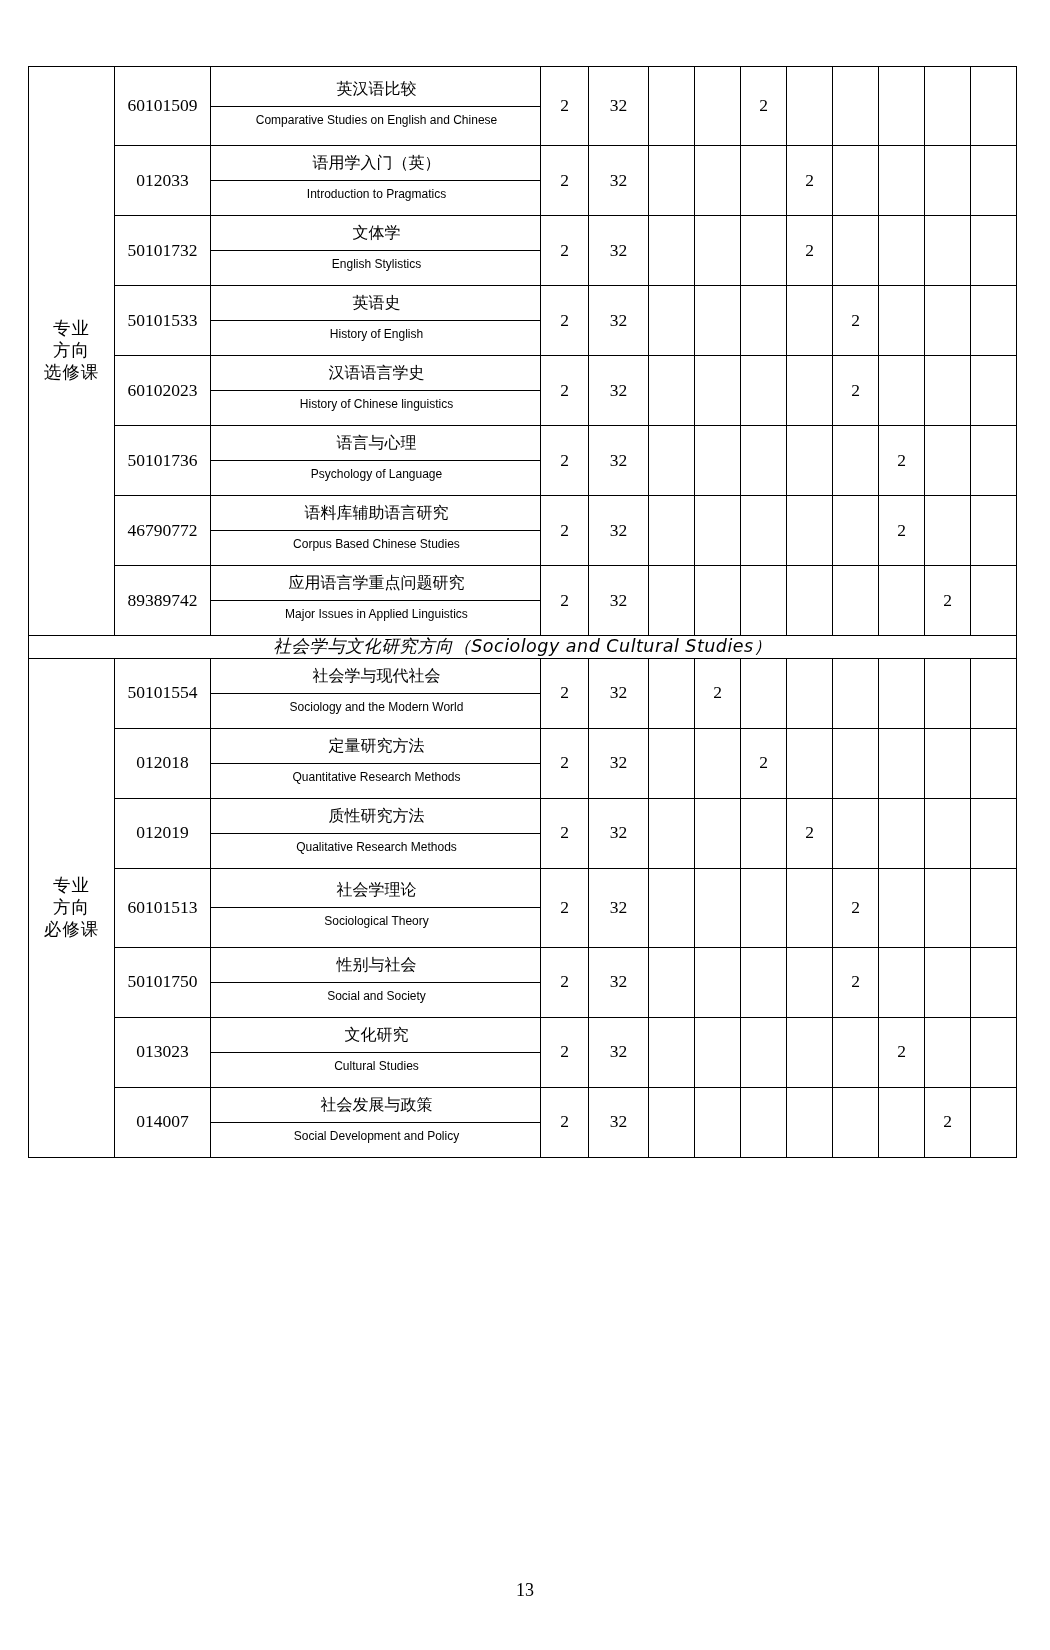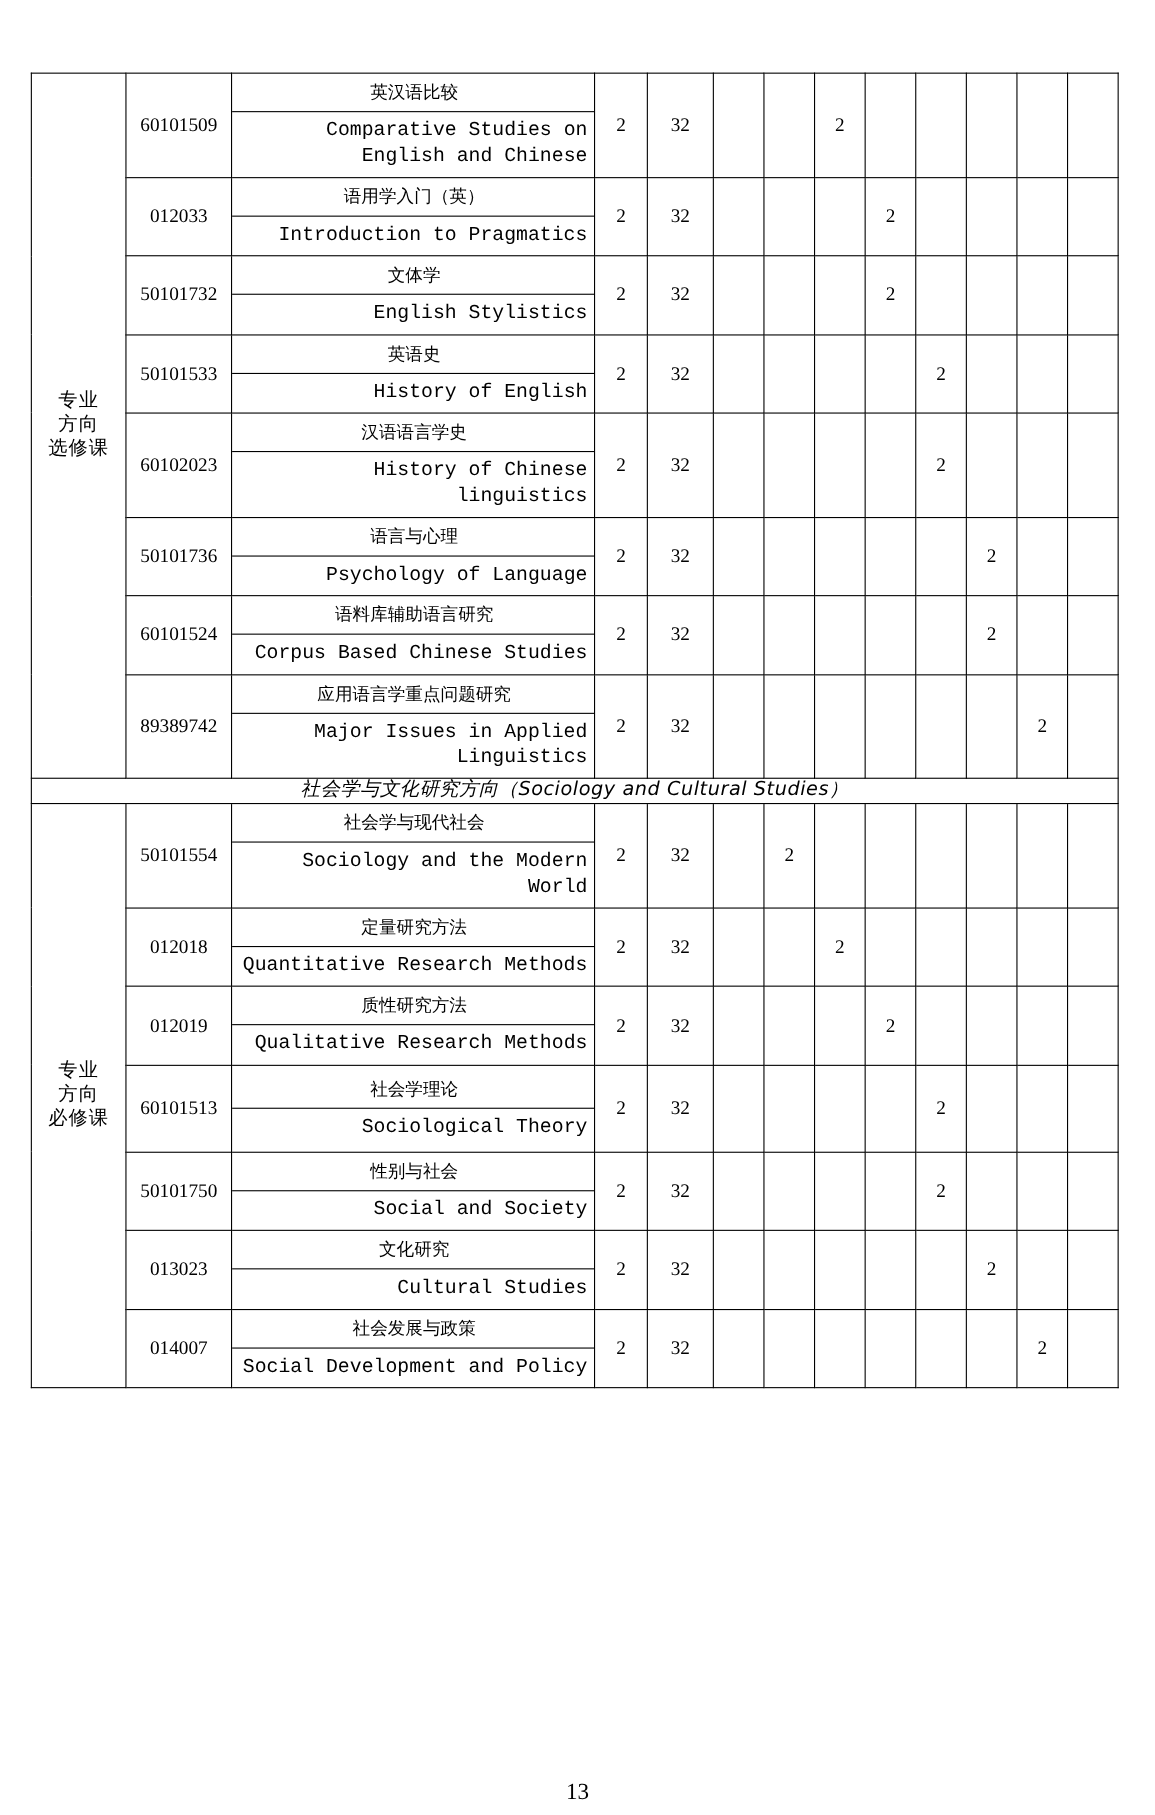--- a/index.html
+++ b/index.html
@@ -67,46 +67,45 @@
     display: block;
     font-family: "DejaVu Sans", "Liberation Sans", sans-serif;
     font-size: 16px;
     padding: 6px 6px 6px 8px;
     border-bottom: 1.4px solid #000000;
     line-height: 1.35;
     min-height: 22px;
   }
   .name-en {
     display: block;
-    font-family: Liberation Mono, monospace;
-    font-size: 18px;
+    font-family: Liberation Sans, sans-serif;
+    font-size: 12px;
     padding: 6px 6px 6px 8px;
     line-height: 1.3;
     min-height: 22px;
-    text-align: right;
   }
   .num-cell {
     font-family: "Liberation Serif", serif;
     font-size: 17.5px;
   }
   .section-cell {
     font-family: "DejaVu Sans", "Liberation Sans", sans-serif;
     font-size: 18px;
     padding: 10px 0;
     letter-spacing: 0.5px;
     font-style: italic;
   }
   .page-number {
     position: absolute;
     left: 0;
-    top: 1616px;
+    top: 1580px;
     width: 1050px;
     text-align: center;
     font-family: "Liberation Serif", serif;
-    font-size: 21px;
+    font-size: 18px;
   }
   .tall-row td { height: 78px; }
 </style>
 </head>
 <body>
 
 <div class="page">
   <div class="sheet">
     <table class="course-table">
       <colgroup>
@@ -227,21 +226,21 @@
           <td class="num-cell"></td>
           <td class="num-cell"></td>
           <td class="num-cell"></td>
           <td class="num-cell"></td>
           <td class="num-cell"></td>
           <td class="num-cell">2</td>
           <td class="num-cell"></td>
           <td class="num-cell"></td>
         </tr>
         <tr>
-          <td class="code-cell">60101524</td>
+          <td class="code-cell">46790772</td>
           <td class="name-cell">
             <span class="name-cn">语料库辅助语言研究</span>
             <span class="name-en">Corpus Based Chinese Studies</span>
           </td>
           <td class="num-cell">2</td>
           <td class="num-cell">32</td>
           <td class="num-cell"></td>
           <td class="num-cell"></td>
           <td class="num-cell"></td>
           <td class="num-cell"></td>

